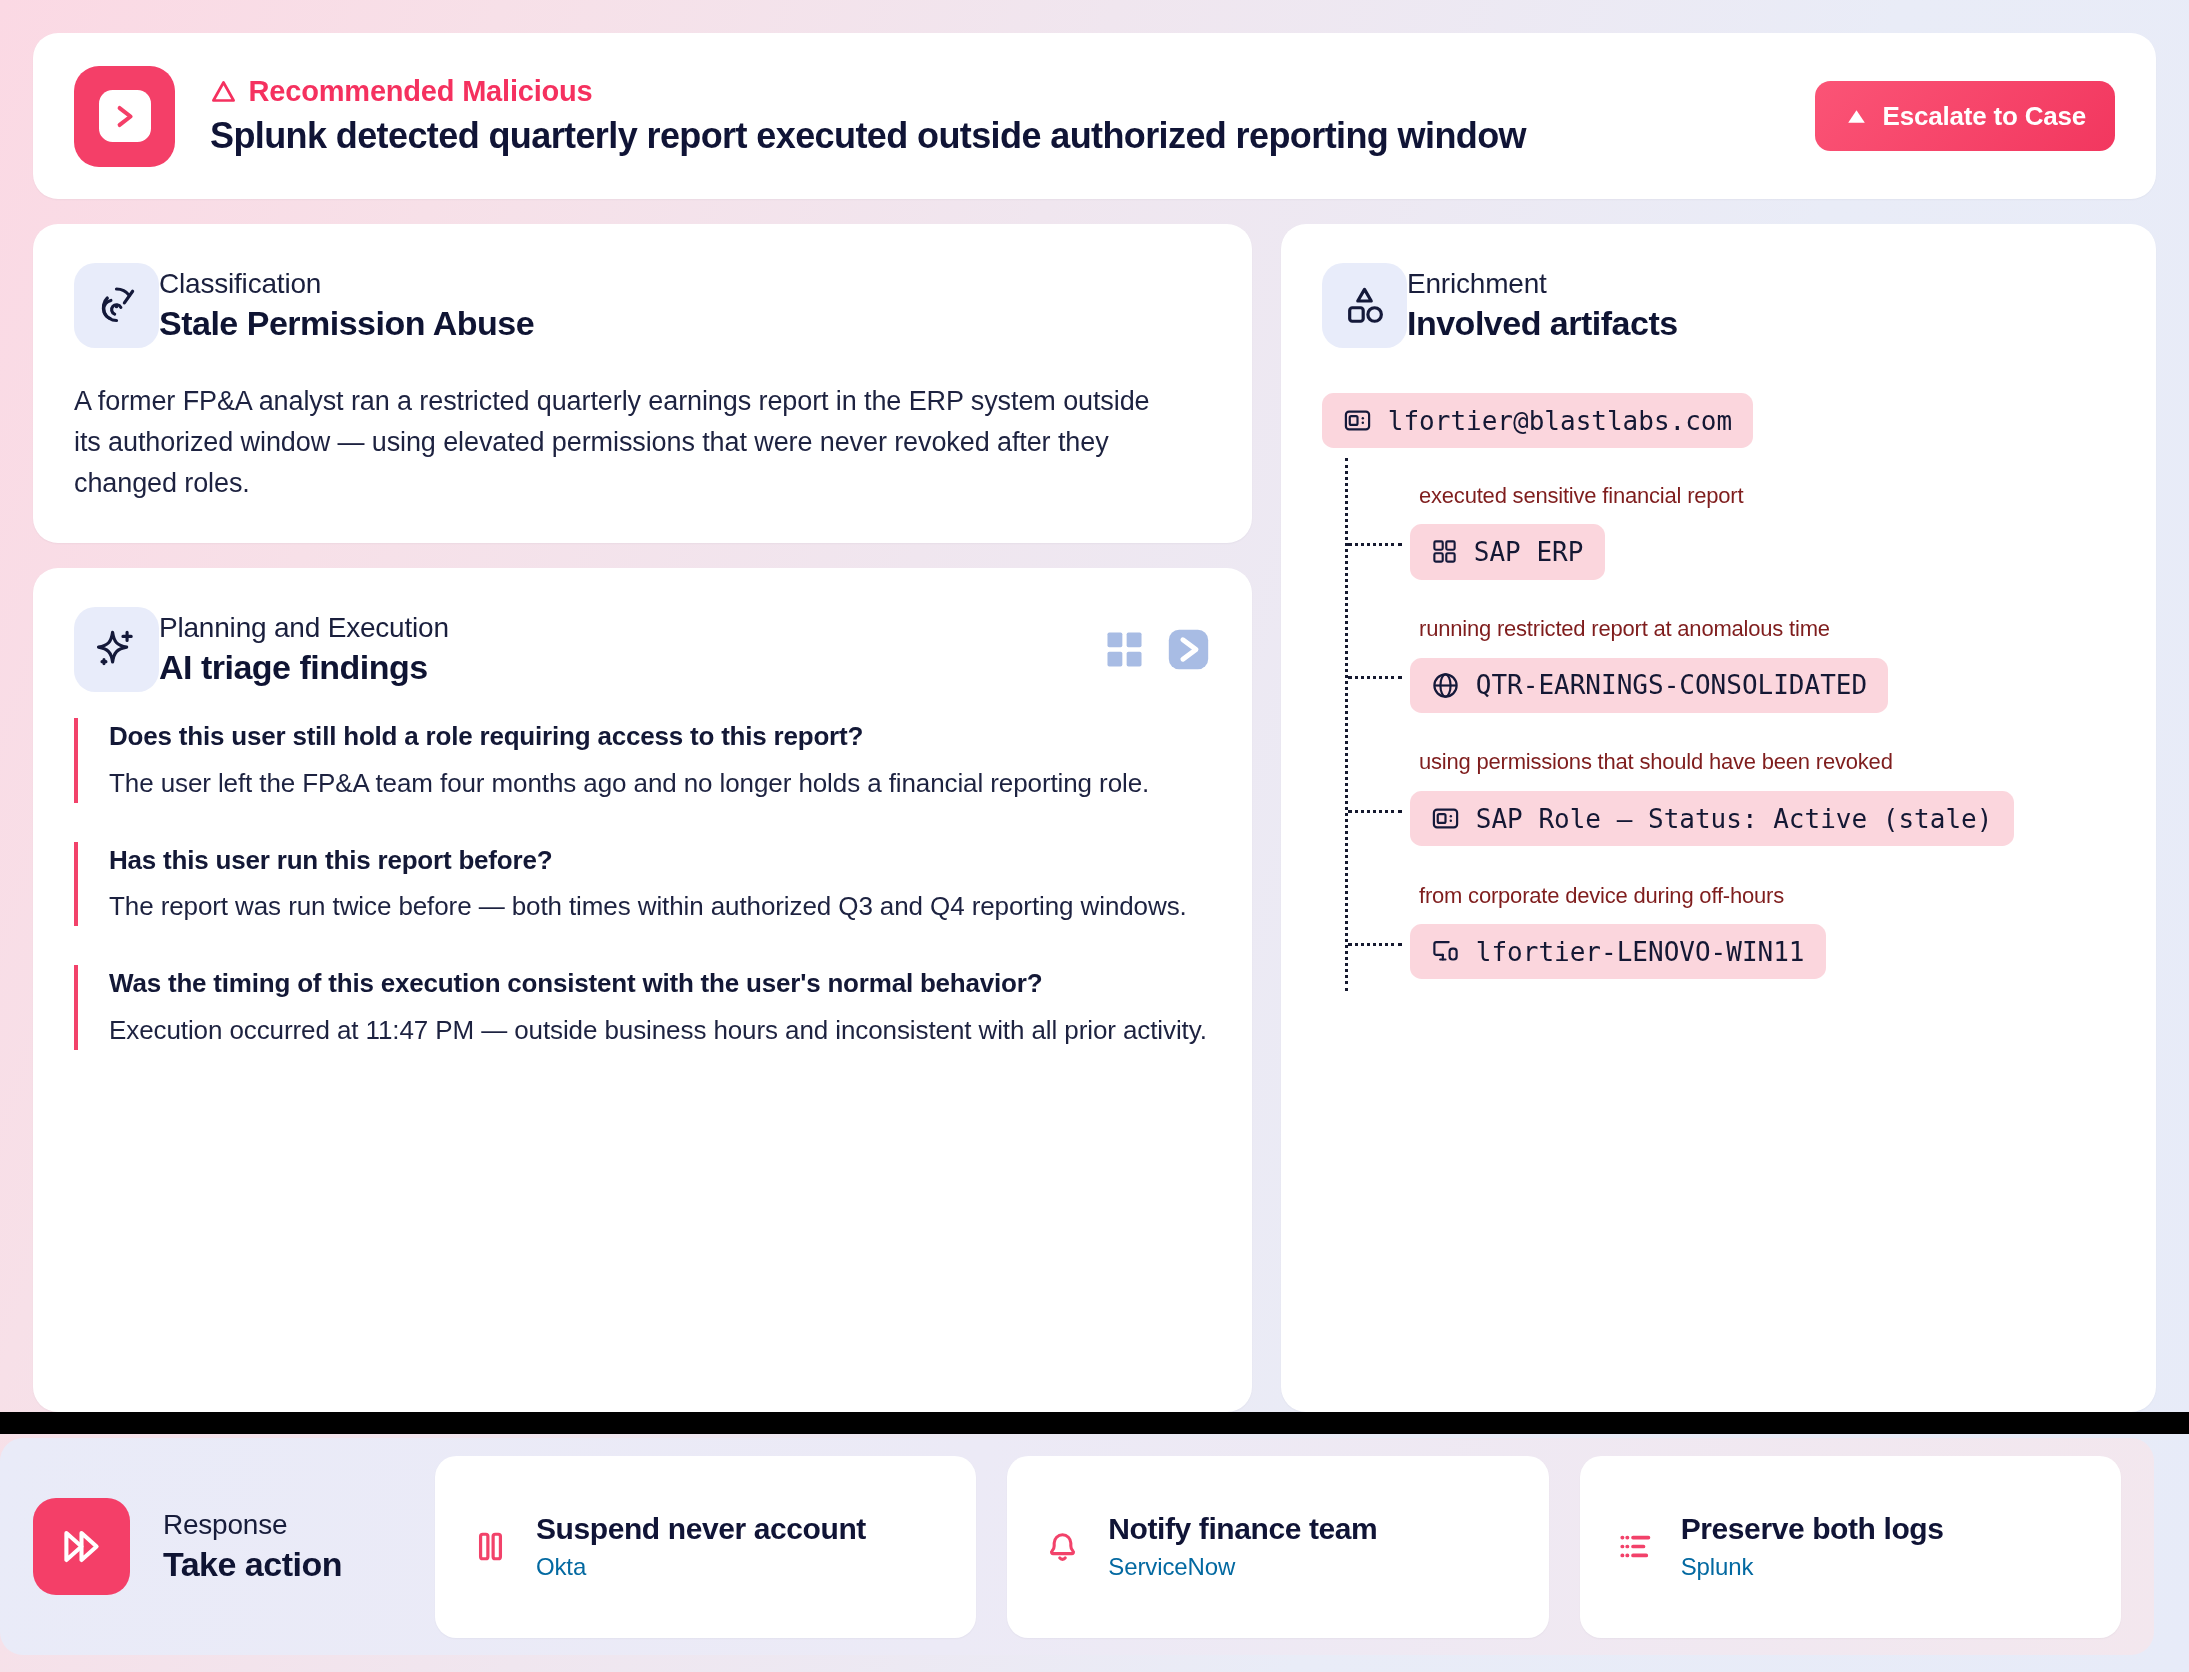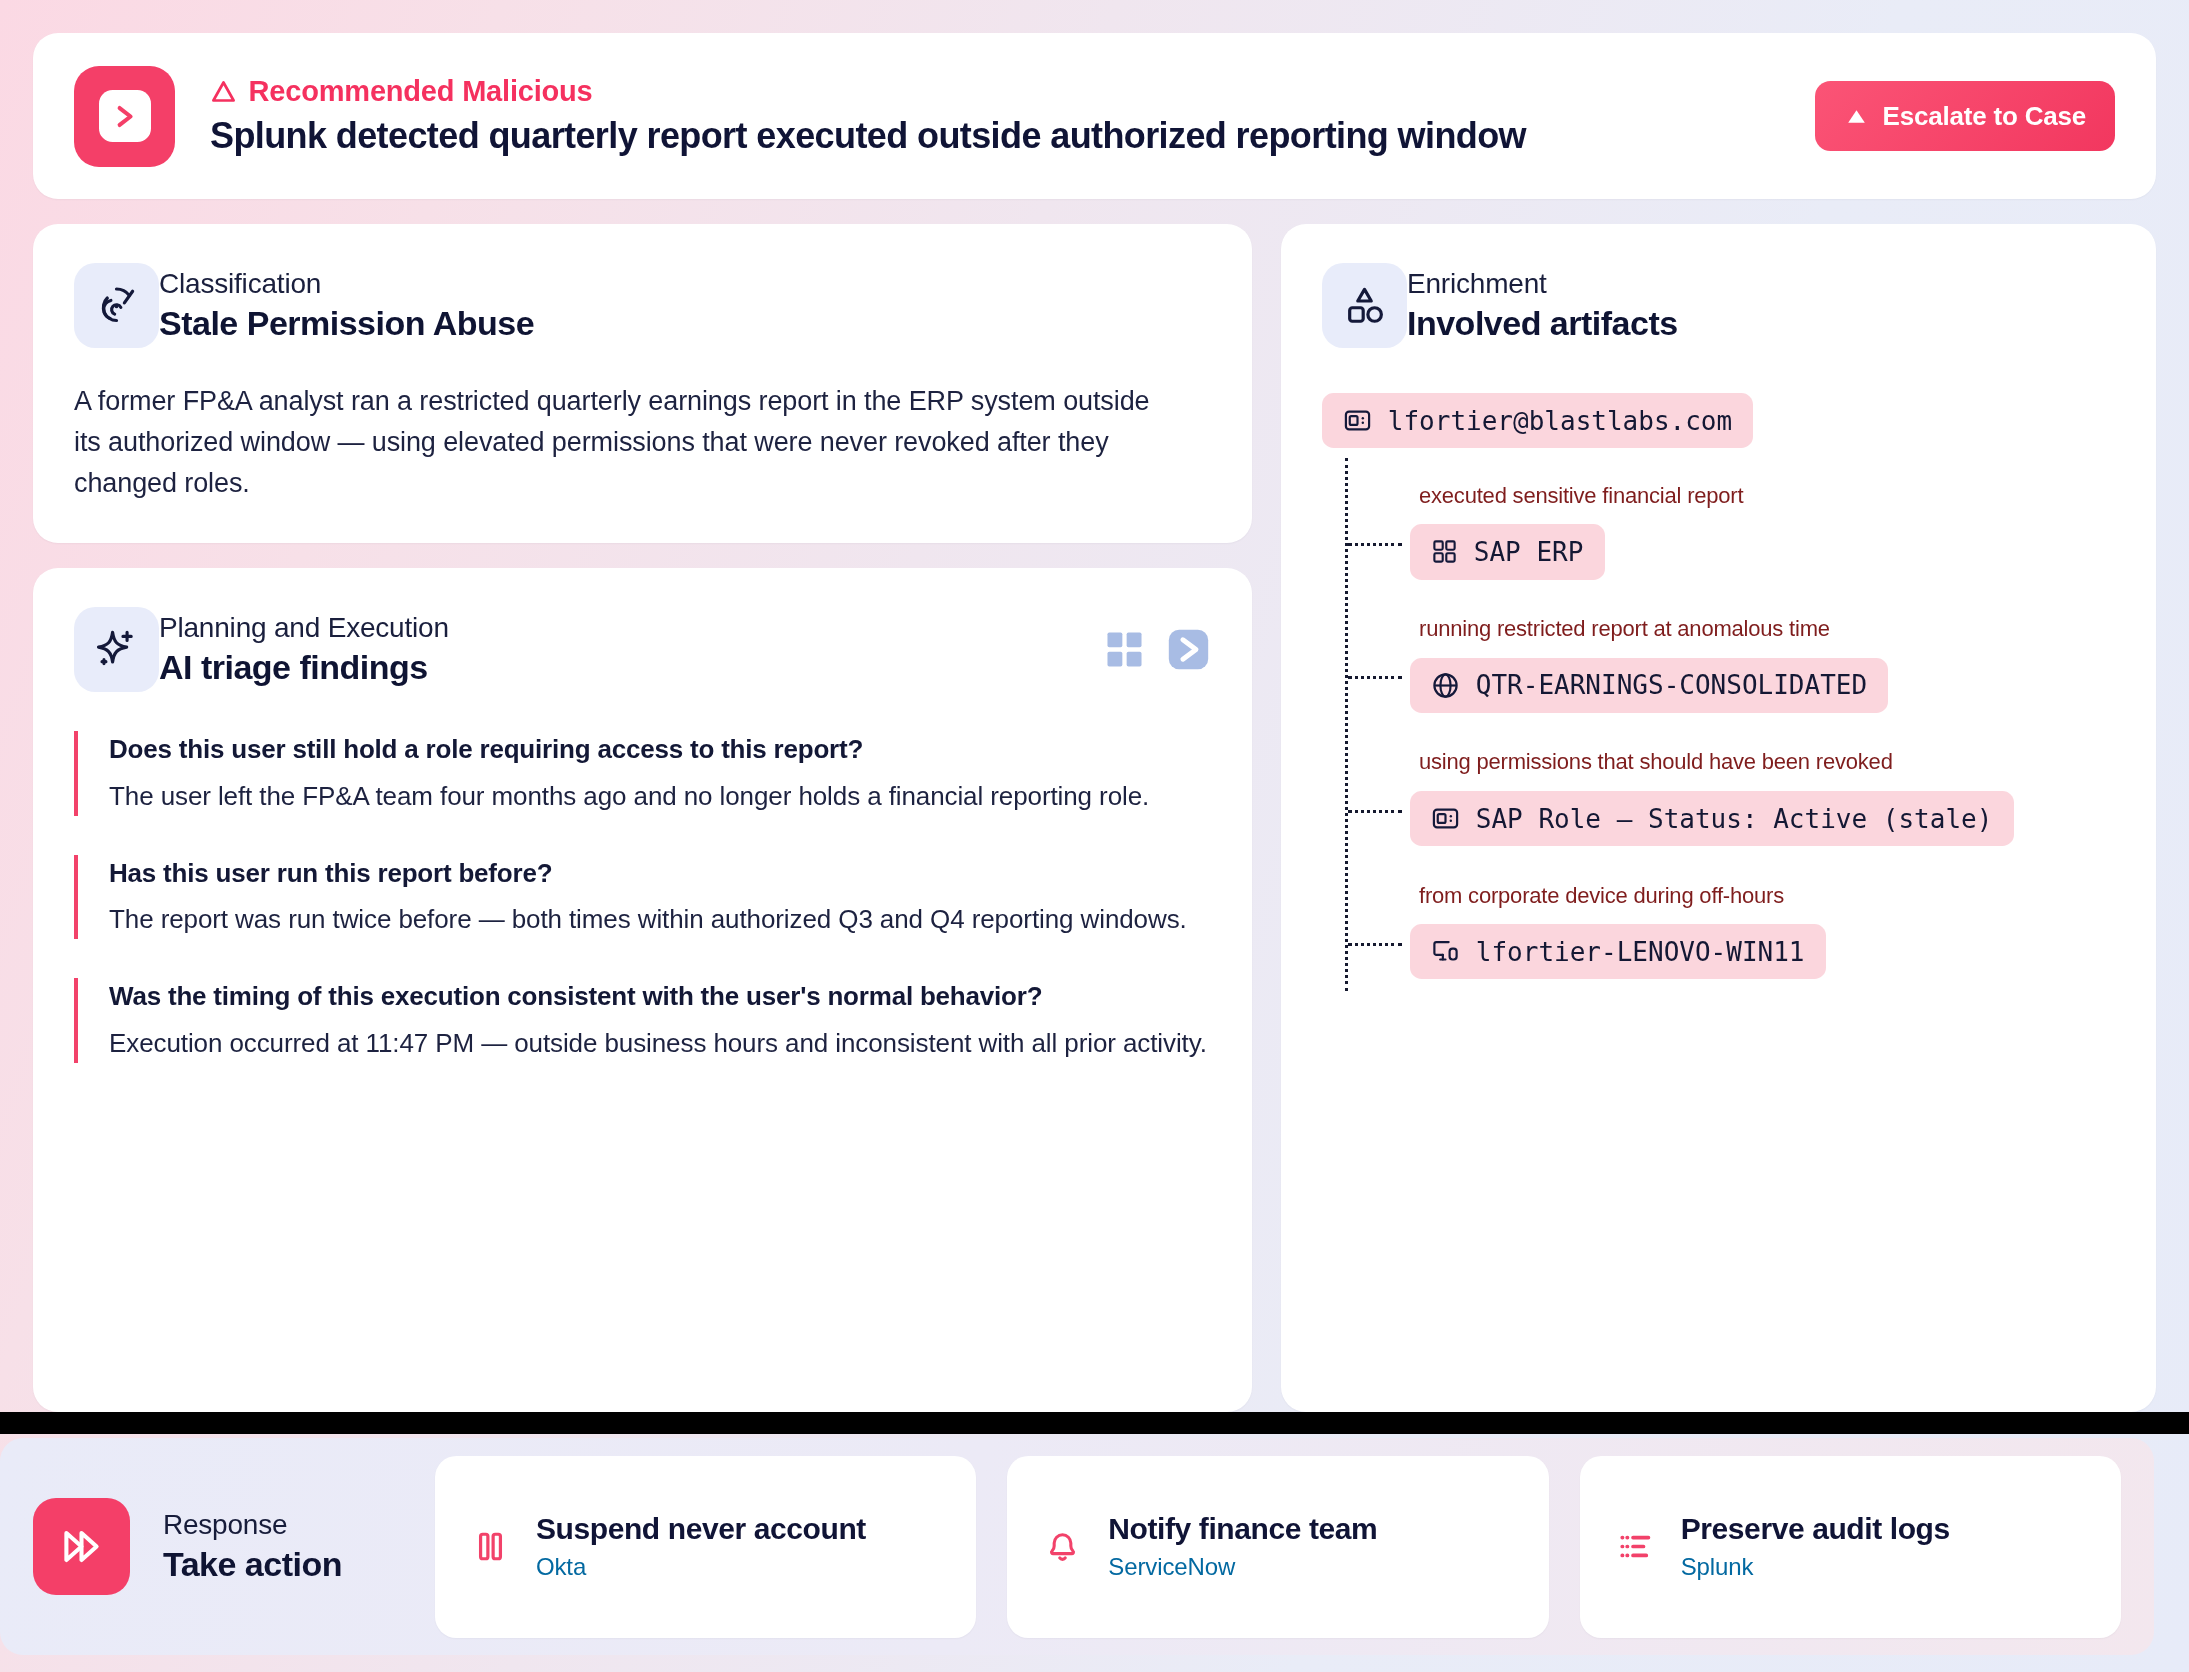--- a/index.html
+++ b/index.html
@@ -126,21 +126,21 @@
 
   
   .grid-btn, .chev-btn {
     width: 45px; height: 45px;
     display: flex; align-items: center; justify-content: center;
     cursor: pointer;
     background: none; border: none; padding: 0;
   }
 
   
-  .findings { margin-top: 39px; display: flex; flex-direction: column; gap: 39px; }
+  .findings { margin-top: 26px; display: flex; flex-direction: column; gap: 39px; }
   .finding {
     border-left: 4.9px solid #f2426a;
     padding-left: 31px;
   }
   .finding-q {
     font-size: 26px; font-weight: 700; color: #131836;
     letter-spacing: -0.2px; line-height: 1.45;
     margin-bottom: 7.8px;
   }
   .finding-a {
@@ -503,20 +503,20 @@
 
     <div class="action-card">
       <span class="action-ico">
         <svg width="37" height="37" viewBox="0 0 24 24" stroke="#f2426a" stroke-width="2.4" stroke-linecap="round">
           <path d="M3.4 6.2 h0.2 M6.6 6.2 h0.2 M10.4 6.2 H20.4"></path>
           <path d="M3.4 12 h0.2 M6.6 12 h0.2 M10.4 12 H17.2"></path>
           <path d="M3.4 17.8 h0.2 M6.6 17.8 h0.2 M10.4 17.8 H19"></path>
         </svg>
       </span>
       <div class="action-text">
-        <div class="action-name">Preserve audit logs</div>
+        <div class="action-name">Preserve both logs</div>
         <div class="action-src">Splunk</div>
       </div>
     </div>
 
   </div>
 </div>
 
 
 </body></html>

